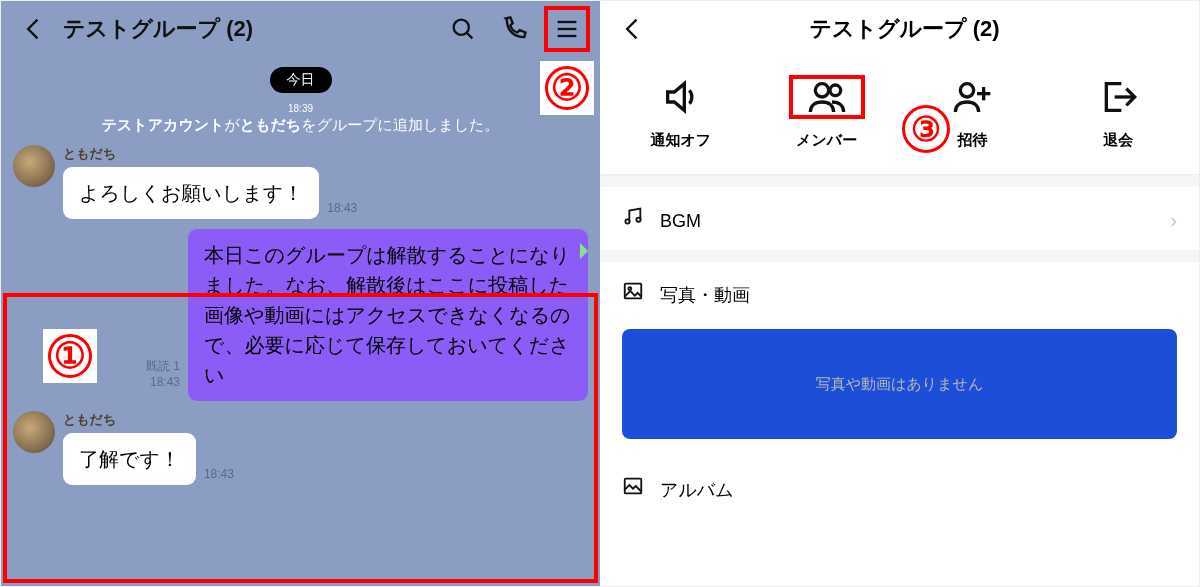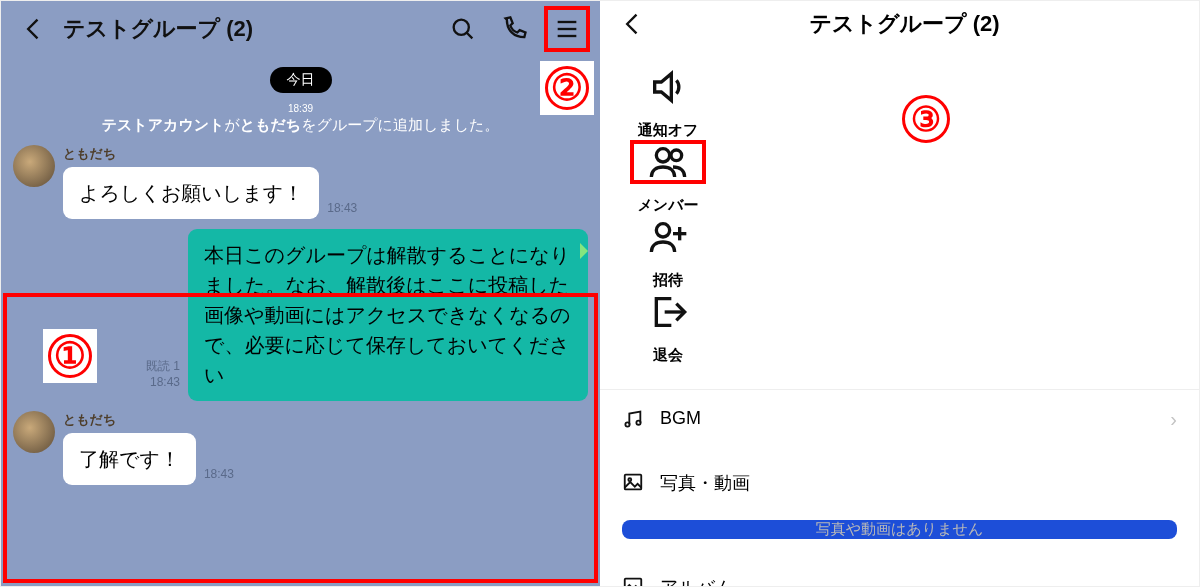--- a/index.html
+++ b/index.html
@@ -20,41 +20,41 @@
   .sysmsg .tm { display:block; font-size:10px; margin-bottom:2px; }
   .sysmsg b { font-weight:700; }
   .row { display:flex; margin-bottom:10px; position:relative; }
   .row .avatar { width:42px; height:42px; border-radius:50%; background:radial-gradient(circle at 40% 40%, #c9a97a, #5b4a36); flex-shrink:0; }
   .row .col { margin-left:8px; }
   .row .name { font-size:13px; color:#4e3e2a; margin-bottom:4px; font-weight:600;}
   .bubble { background:#fff; border-radius:9px; padding:11px 16px; font-size:20px; max-width:380px; line-height:1.5; position:relative; }
   .bubble.white::before { content:""; position:absolute; left:-8px; top:12px; border:8px solid transparent; border-right-color:#fff; }
   .row .time { font-size:12px; color:#5a6a8a; align-self:flex-end; margin-left:8px; margin-bottom:4px; }
   .row.mine { justify-content:flex-end; }
-  .row.mine .bubble { background:#14b8a6; }
+  .row.mine .bubble { background:#8b5cf6; }
   .row.mine .bubble::after { content:""; position:absolute; right:-8px; top:14px; border:8px solid transparent; border-left-color:#86e57f; }
   .row.mine .meta { font-size:12px; color:#5a6a8a; align-self:flex-end; text-align:right; margin-right:8px; margin-bottom:12px; }
   .chat-highlight { position:absolute; border:4px solid #f00; left:2px; right:2px; top:292px; height:290px; pointer-events:none; }
   .annot1 { top:328px; left:42px; }
   .annot2 { top:60px; right:6px; }
 
   
   .pane-right { width:600px; background:#fff; display:flex; flex-direction:column; }
   .det-header { height:56px; display:flex; align-items:center; padding:0 10px; }
   .det-header .title { flex:1; text-align:center; font-size:22px; font-weight:700; margin-left:-36px; }
-  .actions { display:flex; justify-content:space-around; padding:18px 8px 24px 8px; border-bottom:1px solid #eee; position:relative;flex-direction:column; }
+  .actions { display:flex; justify-content:space-around; padding:18px 8px 24px 8px; border-bottom:1px solid #eee; position:relative; }
   .action { width:120px; display:flex; flex-direction:column; align-items:center; gap:12px; }
   .action .icn { height:44px; display:flex; align-items:center; justify-content:center; }
   .action .icn svg { width:40px; height:40px; fill:none; stroke:#111; stroke-width:2; }
   .action .lbl { font-size:15px; font-weight:600; }
   .action.boxed .icn { border:4px solid #f00; padding:6px 14px; }
   .annot3 { position:absolute; top:48px; left:302px; width:52px; height:52px; background:transparent; }
   .annot3 span { border:3px solid #f00; border-radius:50%; width:48px; height:48px; display:inline-flex; align-items:center; justify-content:center; font-size:34px; font-weight:700; color:#f00; background:#fff;}
   .sep { height:12px; background:#f5f5f5; }
-  .setting-row { display:flex; align-items:flex-start; padding:18px 22px; font-size:18px; gap:16px; }
+  .setting-row { display:flex; align-items:flex-end; padding:18px 22px; font-size:18px; gap:16px; }
   .setting-row .ricon svg { width:22px; height:22px; fill:none; stroke:#111; stroke-width:2; }
   .setting-row .label { flex:1; }
   .setting-row .value { color:#bdbdbd; font-size:18px; letter-spacing:2px;}
   .setting-row .chev { color:#c4c4c4; font-size:20px; }
   .media-empty { margin:4px 22px 18px 22px; background:#1d4ed8; border-radius:8px; height:110px; display:flex; align-items:center; justify-content:center; color:#b8b8b8; font-size:15px; }
 </style>
 </head>
 <body>
 
 <div class="pane pane-left">

